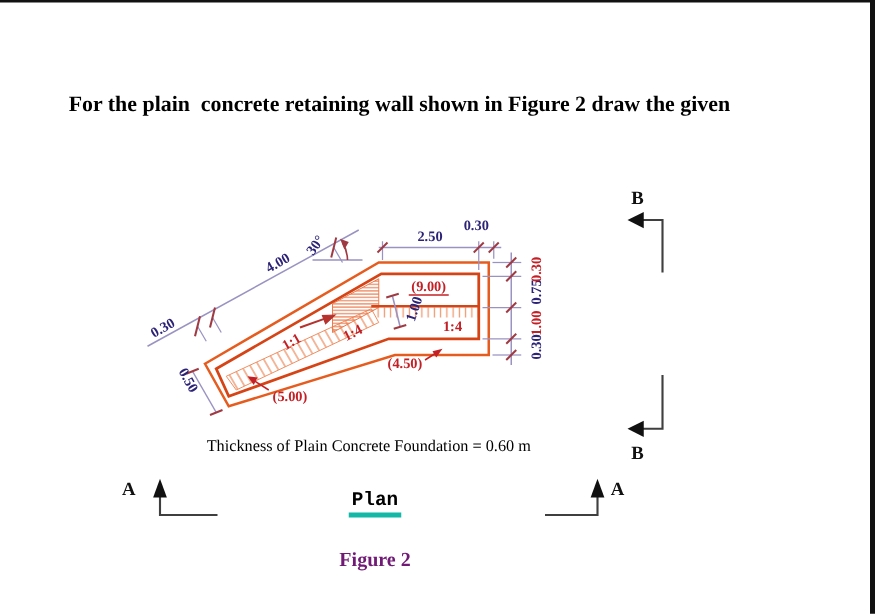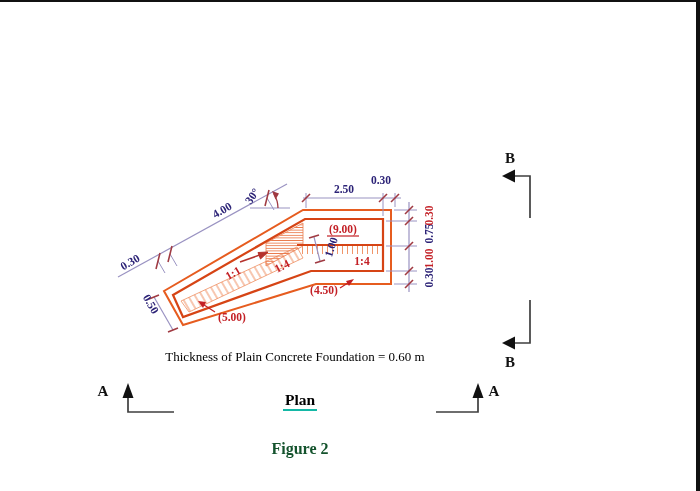--- a/index.html
+++ b/index.html
@@ -16,38 +16,39 @@
   }
   .title span{display:block;}
   .note{
     position:absolute;left:135px;top:349px;width:320px;text-align:center;
     font-weight:normal;font-size:13px;color:#000;
   }
   .plan-label{
     position:absolute;left:250px;top:391px;width:100px;text-align:center;
     font-weight:bold;font-size:15.5px;color:#000;
   }
-  .plan-label b{border-bottom:2px solid #14b8a6;padding:0 2px 1px 2px;font-weight:bold;}
+  .plan-label b{border-bottom:4px solid #14b8a6;padding:0 2px 1px 2px;font-weight:bold;font-family:Liberation Mono, monospace;}
   .fig-caption{
     position:absolute;left:235px;top:440px;width:130px;text-align:center;
-    font-weight:bold;font-size:16px;color:#14532d;
+    font-weight:bold;font-size:16px;color:#701a75;
   }
   svg{position:absolute;left:0;top:0;}
   svg text{font-family:"Liberation Serif", serif;font-weight:bold;}
   .dimtxt{fill:#2c2377;font-size:11.5px;}
   .redtxt{fill:#c32026;font-size:11.5px;}
   .blktxt{fill:#111;font-size:15px;}
 </style>
 </head>
 <body>
 
 <div class="edge-top"></div>
 <div class="edge-right"></div>
 
 <div class="title">
+  <span>For the plain  concrete retaining wall shown in Figure 2 draw the given</span>
 </div>
 
 <svg width="700" height="491" viewBox="0 0 700 491">
   <defs>
     <pattern id="hv" width="5" height="8" patternUnits="userSpaceOnUse">
       <line x1="2.5" y1="0" x2="2.5" y2="8" stroke="#f0966a" stroke-width="1"></line>
     </pattern>
     <pattern id="hb" width="6" height="6" patternUnits="userSpaceOnUse" patternTransform="rotate(-30)">
       <line x1="3" y1="0" x2="3" y2="6" stroke="#ef8f62" stroke-width="1"></line>
     </pattern>

